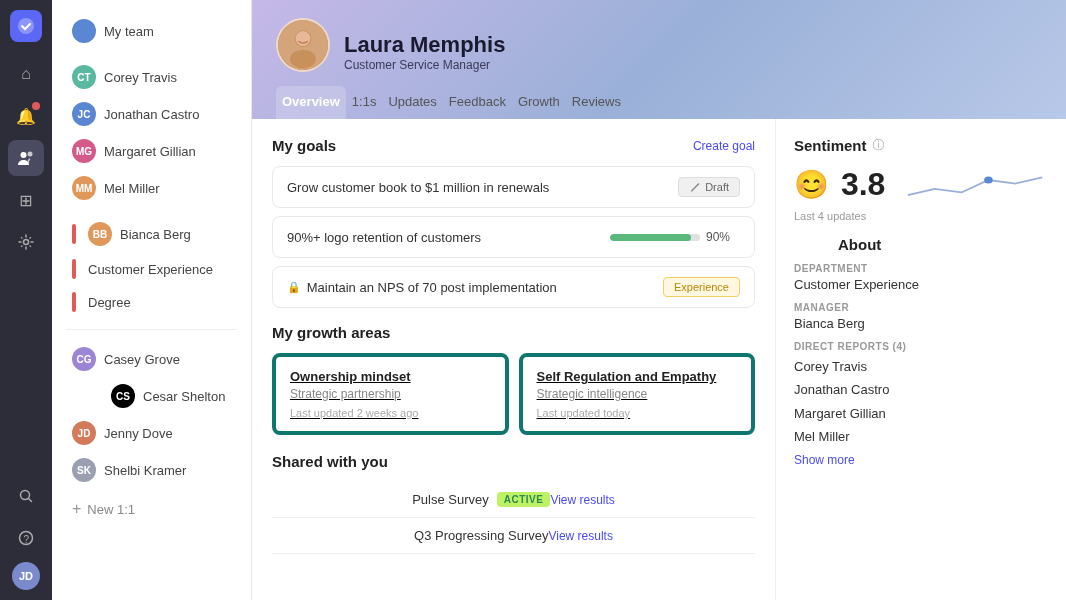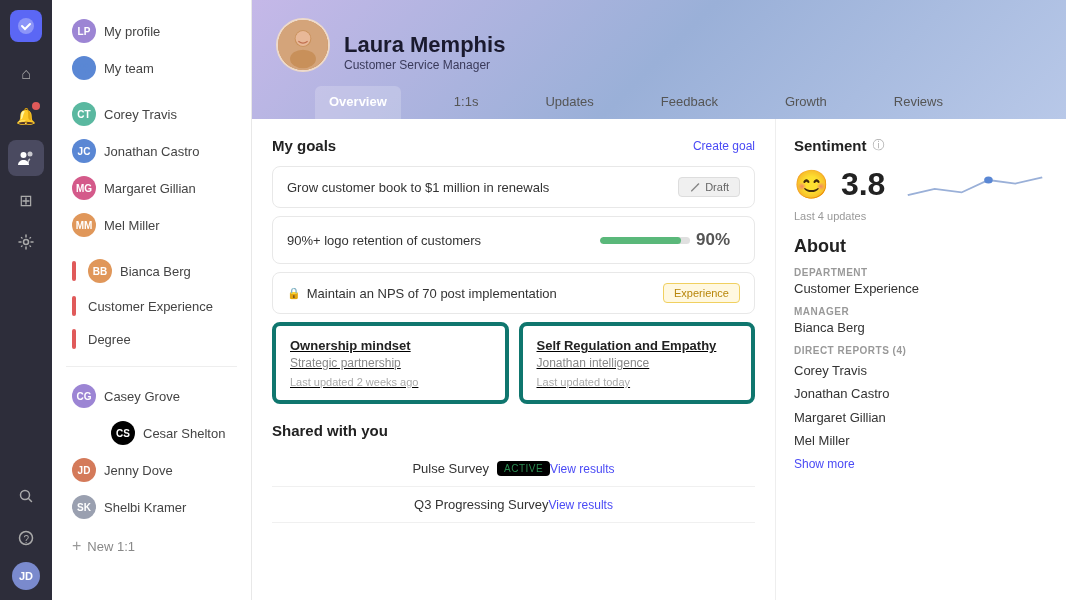--- a/index.html
+++ b/index.html
@@ -144,27 +144,26 @@
     }
     .profile-name { font-size: 22px; font-weight: 700; color: #1a1a2e; }
     .profile-title { font-size: 12px; color: #3a3a5a; }
 
     
     .profile-tabs {
       display: flex;
       gap: 0;
     }
     .tab {
-      padding: 8px 14px;
+      padding: 8px 6px;
       font-size: 13px;
       color: #555;
       cursor: pointer;
       border-bottom: 2px solid transparent;
       white-space: nowrap;
-      margin-left: 39px;
     }
     .tab.active {
       color: #fff;
       background: rgba(255,255,255,0.2);
       border-radius: 6px 6px 0 0;
       font-weight: 600;
     }
 
     
     .content-area {
@@ -222,21 +221,21 @@
     .goal-badge.progress-bar-container {
       display: flex; align-items: center; gap: 6px;
     }
     .progress-bar {
       width: 90px; height: 7px;
       background: #e0e0e0;
       border-radius: 4px;
       overflow: hidden;
     }
     .progress-fill { height: 100%; background: #5ab87a; border-radius: 4px; }
-    .progress-label { font-size: 17px; color: #555; font-weight: 700; }
+    .progress-label { font-size: 12px; color: #555; font-weight: 400; }
     .goal-badge.progressing { background: #fff8e0; color: #b8860b; border: 1px solid #f0d060; font-size: 11px; padding: 3px 10px; }
 
     
     .growth-grid { display: flex; gap: 10px; margin-bottom: 18px; }
     .growth-card {
       flex: 1;
       border: 4px solid #0f766e;
       border-radius: 8px;
       padding: 12px 14px;
       background: #fff;
@@ -251,24 +250,24 @@
       display: flex;
       align-items: center;
       justify-content: center;
       padding: 10px 0;
       border-bottom: 1px solid #f0f0f0;
       font-size: 13px;
       color: #333;
     }
     .shared-item-left { display: flex; align-items: center; gap: 8px; }
     .active-badge {
-      background: #000000;
+      background: #bef264;
       color: #2a8a50;
       font-size: 10px;
-      font-weight: 400;
+      font-weight: 700;
       padding: 2px 7px;
       border-radius: 4px;
       text-transform: uppercase;
       letter-spacing: 0.5px;
     }
     .view-results { font-size: 12px; color: #4a4af5; cursor: pointer; font-weight: 500; }
 
     
     .sentiment-header {
       display: flex; align-items: center; gap: 6px; margin-bottom: 10px;
@@ -279,21 +278,21 @@
       display: flex; align-items: center; gap: 12px; margin-bottom: 6px;
     }
     .sentiment-emoji { font-size: 28px; }
     .sentiment-number { font-size: 32px; font-weight: 700; color: #222; }
     .sentiment-chart {
       flex: 1; height: 40px; position: relative;
     }
     .sentiment-updates { font-size: 11px; color: #999; margin-bottom: 14px; }
 
     
-    .about-title { font-size: 18px; font-weight: 600; color: #222; margin-bottom: 10px; }
+    .about-title { font-size: 15px; font-weight: 600; color: #222; margin-bottom: 10px; margin-left: 44px; }
     .about-label { font-size: 10px; color: #999; text-transform: uppercase; letter-spacing: 0.5px; margin-bottom: 3px; margin-top: 10px; font-weight: 600; }
     .about-value { font-size: 13px; color: #333; }
     .direct-reports { font-size: 13px; color: #333; line-height: 1.8; }
     .show-more { font-size: 12px; color: #4a4af5; cursor: pointer; font-weight: 500; margin-top: 4px; display: inline-block; }
 
     
     .chart-svg { width: 100%; height: 100%; }
   </style>
 </head>
 <body>
@@ -338,24 +337,20 @@
         <circle cx="8" cy="8" r="6.5" stroke="#aaa" stroke-width="1.5"></circle>
         <text x="5.5" y="12.5" font-size="10" fill="#aaa">?</text>
       </svg>
     </div>
     <div class="avatar-small">JD</div>
   </div>
 </div>
 
 <div class="sidebar">
   <div class="sidebar-section">
-    <div class="sidebar-item">
-      <div class="sidebar-avatar purple">LP</div>
-      <span class="sidebar-label">My profile</span>
-    </div>
     <div class="sidebar-item">
       <div class="sidebar-avatar blue">
         <svg width="14" height="14" viewBox="0 0 14 14" fill="none">
           <circle cx="5" cy="5" r="2.2" fill="#5a87d4"></circle>
           <circle cx="9.5" cy="4.5" r="1.8" fill="#5a87d4"></circle>
           <path d="M1 12c0-2.2 1.8-4 4-4s4 1.8 4 4" fill="#5a87d4"></path>
           <path d="M9.5 8.5c1.5 0 2.8 1.2 2.8 3" stroke="#5a87d4" stroke-width="1.2"></path>
         </svg>
       </div>
       <span class="sidebar-label">My team</span>
@@ -484,29 +479,32 @@
           <span class="progress-label">90%</span>
         </div>
       </div>
 
       <div class="goal-item">
         <span style="font-size:11px;color:#888;margin-right:6px;">🔒</span>
         <span class="goal-text">Maintain an NPS of 70 post implementation</span>
         <span class="goal-badge progressing">Experience</span>
       </div>
 
+      <div class="section-header" style="margin-top:16px;">
+        <span class="section-title">My growth areas</span>
+      </div>
       <div class="growth-grid">
         <div class="growth-card">
           <div class="growth-card-title">Ownership mindset</div>
           <div class="growth-card-sub">Strategic partnership</div>
           <div class="growth-card-updated">Last updated 2 weeks ago</div>
         </div>
         <div class="growth-card">
           <div class="growth-card-title">Self Regulation and Empathy</div>
-          <div class="growth-card-sub">Jonathan intelligence</div>
+          <div class="growth-card-sub">Strategic intelligence</div>
           <div class="growth-card-updated">Last updated today</div>
         </div>
       </div>
 
       <div class="section-header">
         <span class="section-title">Shared with you</span>
       </div>
       <div class="shared-item">
         <div class="shared-item-left">
           <span>Pulse Survey</span>

